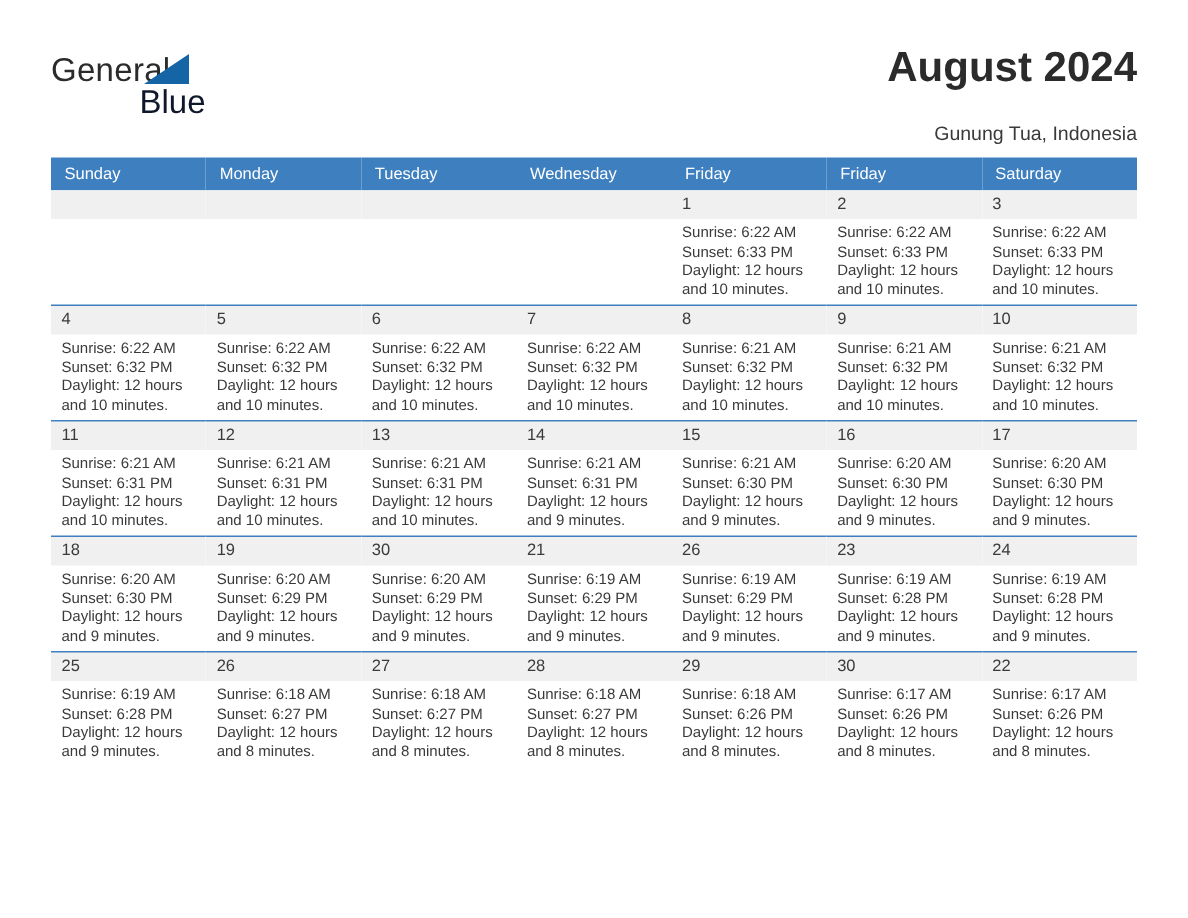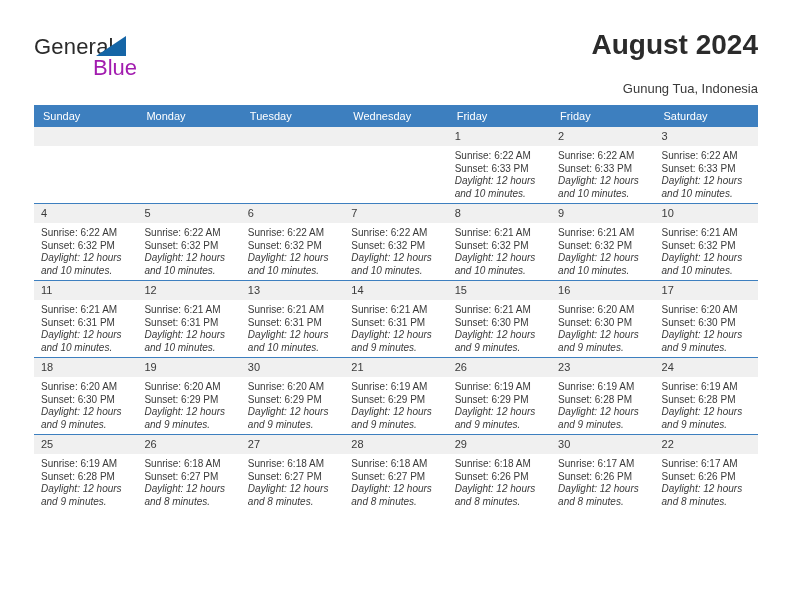--- a/index.html
+++ b/index.html
@@ -53,21 +53,21 @@
     width: 0;
     height: 0;
     border-left: 30px solid transparent;
     border-bottom: 20px solid #1565a6;
   }
   .logo-blue {
     position: absolute;
     left: 59px;
     top: 21px;
     font-size: 22px;
-    color: #a21caf;
+    color: #0f172a;
     font-family: "Liberation Sans", sans-serif;
   }
   .title-block {
     position: absolute;
     right: 0;
     top: 0;
     text-align: right;
   }
   .cal-title {
     font-size: 28px;
@@ -127,21 +127,20 @@
     padding: 4px 6px 0 7px;
     font-size: 10px;
     line-height: 12.6px;
     color: #3a3a3a;
   }
   .cellbody div {
     white-space: nowrap;
   }
   .cellbody .wrapline {
     white-space: normal;
-    font-style: italic;
   }
   td.empty .daynum {
     background: #f0f0f0;
   }
 </style>
 </head>
 <body>
 
 <div class="page">
 

